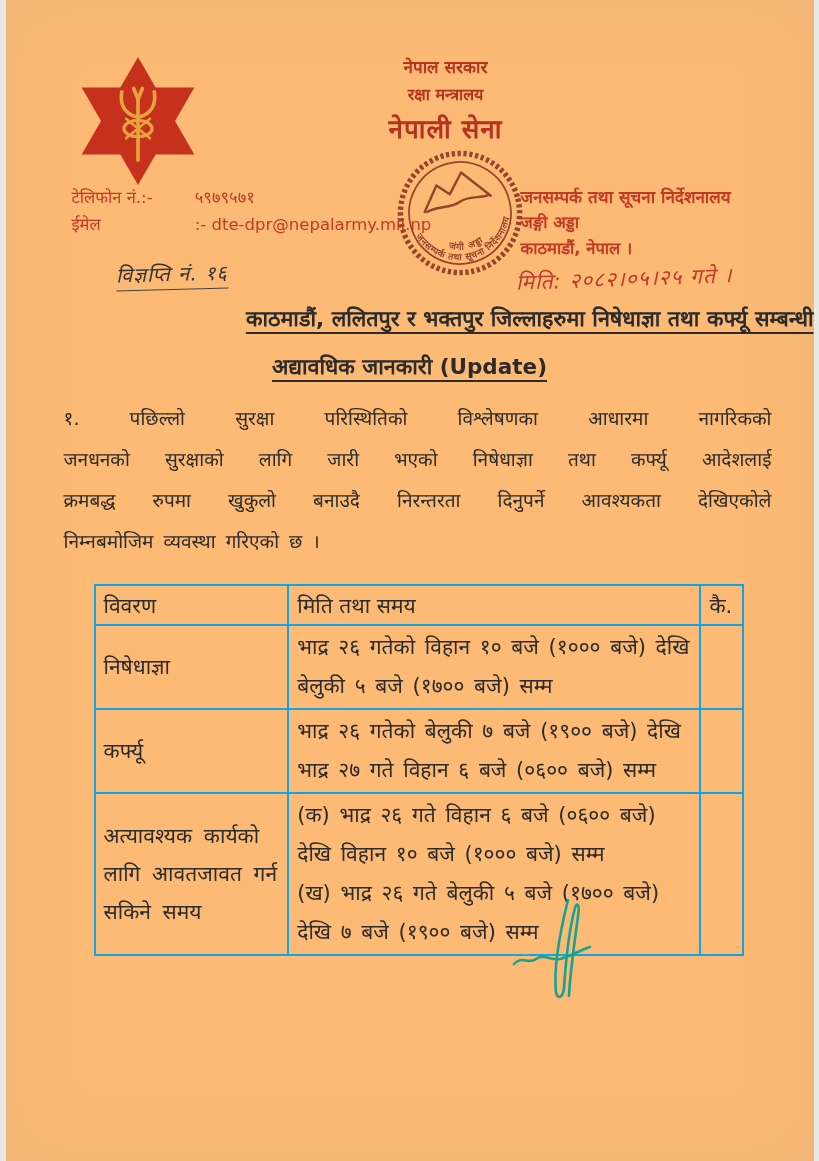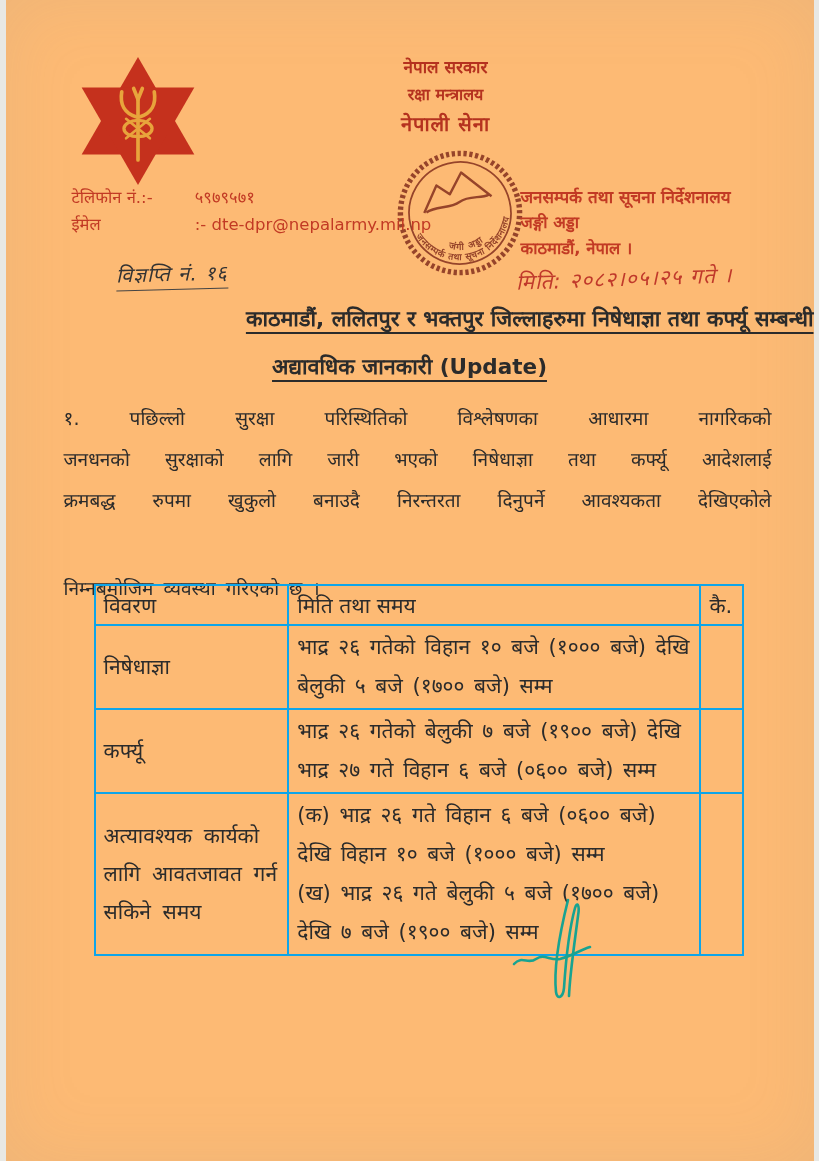--- a/index.html
+++ b/index.html
@@ -11,37 +11,37 @@
     box-shadow:inset 0 0 70px rgba(150,150,140,.14);
     overflow:hidden;
     font-family:"DejaVu Sans",sans-serif;
     color:#2b2b2b;
   }
   
   .emblem{position:absolute;left:62px;top:56px;width:140px;height:130px;}
   .center-head{position:absolute;left:300px;top:55px;width:280px;text-align:center;color:#b5321f;}
   .center-head .l1{font-size:17px;font-weight:bold;}
   .center-head .l2{font-size:16px;font-weight:bold;margin-top:5px;}
-  .center-head .l3{font-size:20px;font-weight:bold;margin-top:5px;letter-spacing:1px;}
+  .center-head .l3{font-size:26px;font-weight:bold;margin-top:5px;letter-spacing:1px;}
   .seal{position:absolute;left:388px;top:148px;width:132px;height:130px;transform:rotate(-14deg);opacity:.92;}
   .contact{position:absolute;left:66px;top:184px;color:#c23a24;font-size:16.5px;line-height:27px;}
   .contact .lbl{display:inline-block;min-width:118px;}
   .office{position:absolute;left:515px;top:184px;color:#c23a24;font-size:16.5px;line-height:26px;}
   .office .o1{font-weight:bold;font-size:17px;}
   .office .o2,.office .o3{font-weight:bold;}
   .hand-date{position:absolute;left:510px;top:264px;color:#c0392b;font-size:21px;font-style:italic;transform:rotate(-2deg);letter-spacing:1px;}
   .hand-relno{position:absolute;left:110px;top:260px;color:#333;font-size:20px;font-style:italic;transform:rotate(-1.5deg);border-bottom:1.5px solid #444;padding-bottom:2px;letter-spacing:1px;}
   
   .title1{position:absolute;left:0;top:303px;width:100%;text-align:right;font-size:21.5px;font-weight:bold;}
   .title2{position:absolute;left:0;top:351px;width:100%;text-align:center;font-size:21.5px;font-weight:bold;}
   .title1 span,.title2 span{text-decoration:underline;text-underline-offset:6px;text-decoration-thickness:1.5px;}
   
   .para{position:absolute;left:58px;top:398px;width:708px;font-size:19px;}
   .para .para-line{line-height:41px;text-align:justify;text-align-last:justify;word-spacing:4px;}
-  .para .para-line.last{text-align-last:left;margin-top:47px;}
+  .para .para-line.last{text-align-last:left;}
   
   table.info{position:absolute;left:88px;top:584px;width:650px;border-collapse:collapse;font-size:21px;}
   table.info td,table.info th{border:2px solid #0ea5e9;padding:2px 8px;font-weight:normal;text-align:left;vertical-align:middle;}
   table.info th{height:34px;font-size:21px;}
   table.info .c-detail{width:188px;}
   table.info .c-time{width:400px;}
   table.info .c-remark{width:36px;}
   tr.r1 td{height:78px;}
   tr.r2 td{height:76px;}
   tr.r3 td{height:154px;}

